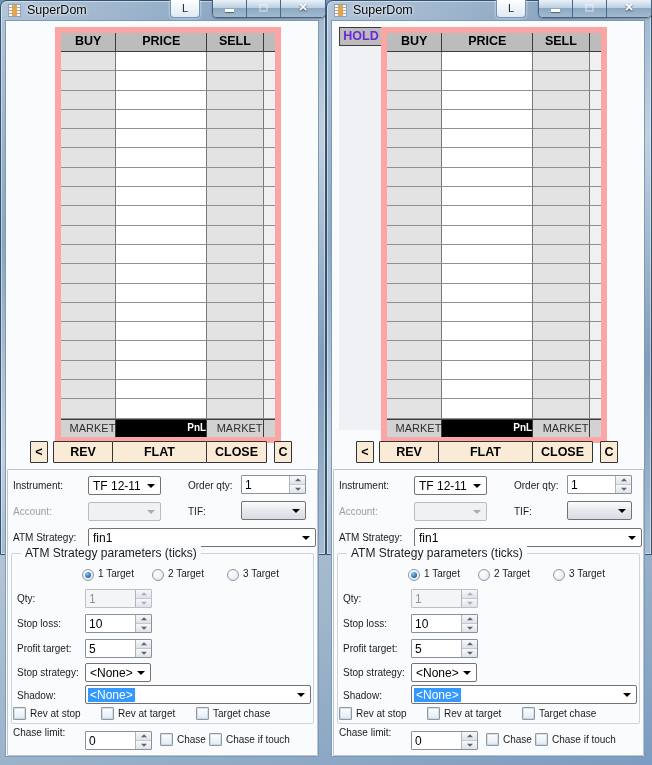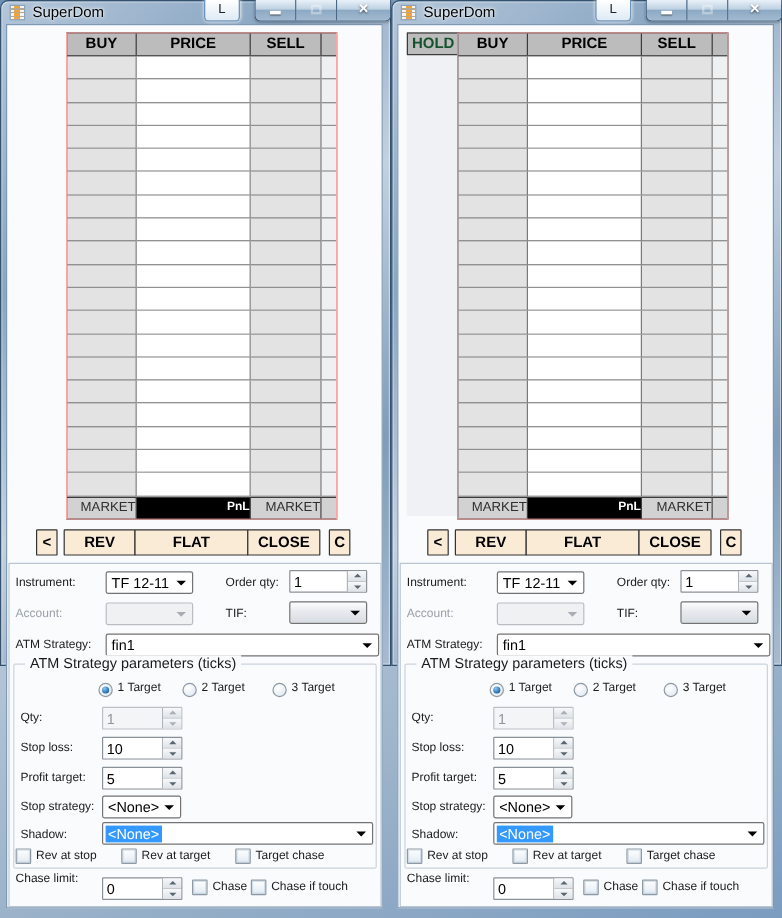--- a/index.html
+++ b/index.html
@@ -51,25 +51,25 @@
   .ico-min{position:absolute;left:12px;top:9px;width:9px;height:3px;background:#fff;
     box-shadow:0 1px 1px rgba(0,0,0,.45);}
   .ico-max{position:absolute;left:12px;top:4px;width:9px;height:8px;
     border:2px solid rgba(255,255,255,.65);box-sizing:border-box;opacity:.55;}
   .ico-close{position:absolute;left:0;top:1px;width:100%;text-align:center;
     font-size:11px;font-weight:bold;color:#fff;text-shadow:0 1px 2px rgba(0,0,0,.6);}
   
   .hold-header{
     position:absolute;left:13px;top:27px;width:44px;height:19px;box-sizing:border-box;
     border:1px solid #3b3b3b;background:#bcbcbc;font-weight:bold;font-size:12.5px;
-    text-align:center;line-height:17px;color:#14532d;
+    text-align:center;line-height:17px;color:#6d28d9;
   }
   .hold-strip{position:absolute;left:13px;top:46px;width:44px;height:384px;background:#eff1f4;}
   .dom-table{position:absolute;left:55px;top:27px;width:226px;box-sizing:border-box;
-    border:1px solid #fca5a5;background:#000000;}
+    border:6px solid #fca5a5;background:#ef4444;}
   .dom-head{display:flex;height:18px;background:#bcbcbc;border-bottom:1px solid #3b3b3b;}
   .hcell{box-sizing:border-box;font-weight:bold;font-size:12.5px;text-align:center;
     line-height:17px;color:#000;border-right:1px solid #3b3b3b;}
   .hcell:last-child{border-right:none;}
   .w-buy{width:58px}.w-price{width:95px}.w-sell{width:59px}.w-edge{width:12px}
   .dom-row{display:flex;height:19.3px;}
   .cell{box-sizing:border-box;border-right:1px solid #7a7a7a;border-bottom:1px solid #909090;}
   .c-buy{width:58px;background:#e3e3e3}
   .c-price{width:95px;background:#ffffff}
   .c-sell{width:59px;background:#e3e3e3}

